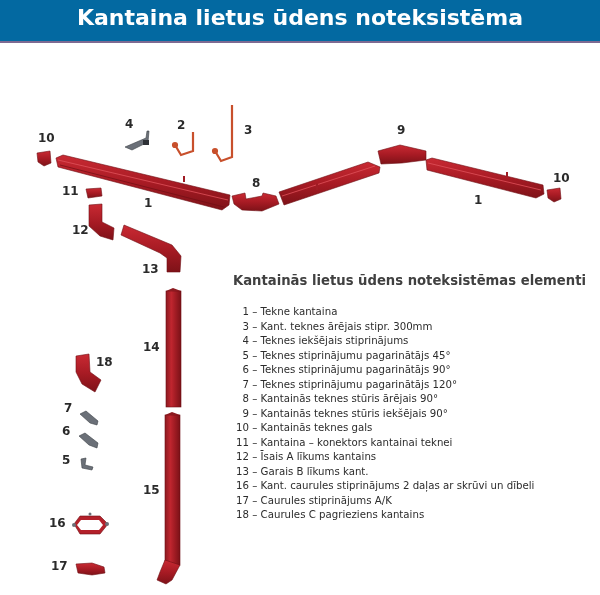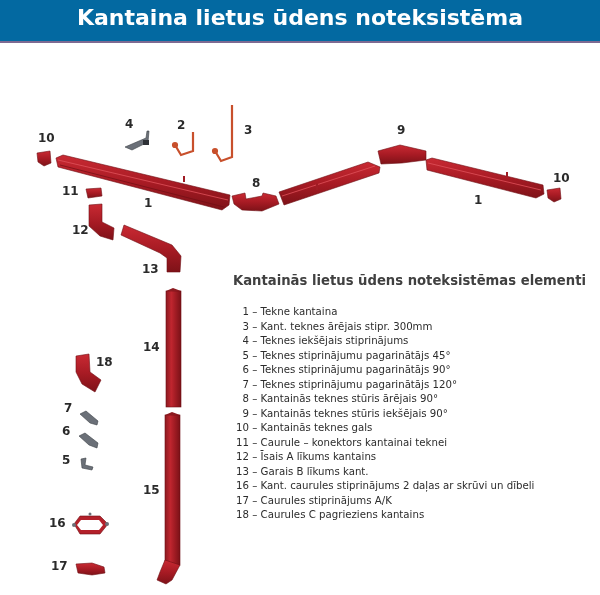--- a/index.html
+++ b/index.html
@@ -159,19 +159,19 @@
 <ul class="legend-list">
   <li><span class="n">1</span> <span>– Tekne kantaina</span></li>
   <li><span class="n">3</span> <span>– Kant. teknes ārējais stipr. 300mm</span></li>
   <li><span class="n">4</span> <span>– Teknes iekšējais stiprinājums</span></li>
   <li><span class="n">5</span> <span>– Teknes stiprinājumu pagarinātājs 45°</span></li>
   <li><span class="n">6</span> <span>– Teknes stiprinājumu pagarinātājs 90°</span></li>
   <li><span class="n">7</span> <span>– Teknes stiprinājumu pagarinātājs 120°</span></li>
   <li><span class="n">8</span> <span>– Kantainās teknes stūris ārējais 90°</span></li>
   <li><span class="n">9</span> <span>– Kantainās teknes stūris iekšējais 90°</span></li>
   <li><span class="n">10</span> <span>– Kantainās teknes gals</span></li>
-  <li><span class="n">11</span> <span>– Caurule – konektors kantainai teknei</span></li>
+  <li><span class="n">11</span> <span>– Kantaina – konektors kantainai teknei</span></li>
   <li><span class="n">12</span> <span>– Īsais A līkums kantains</span></li>
   <li><span class="n">13</span> <span>– Garais B līkums kant.</span></li>
   <li><span class="n">16</span> <span>– Kant. caurules stiprinājums 2 daļas ar skrūvi un dībeli</span></li>
   <li><span class="n">17</span> <span>– Caurules stiprinājums A/K</span></li>
   <li><span class="n">18</span> <span>– Caurules C pagrieziens kantains</span></li>
 </ul>
 
 </body></html>

